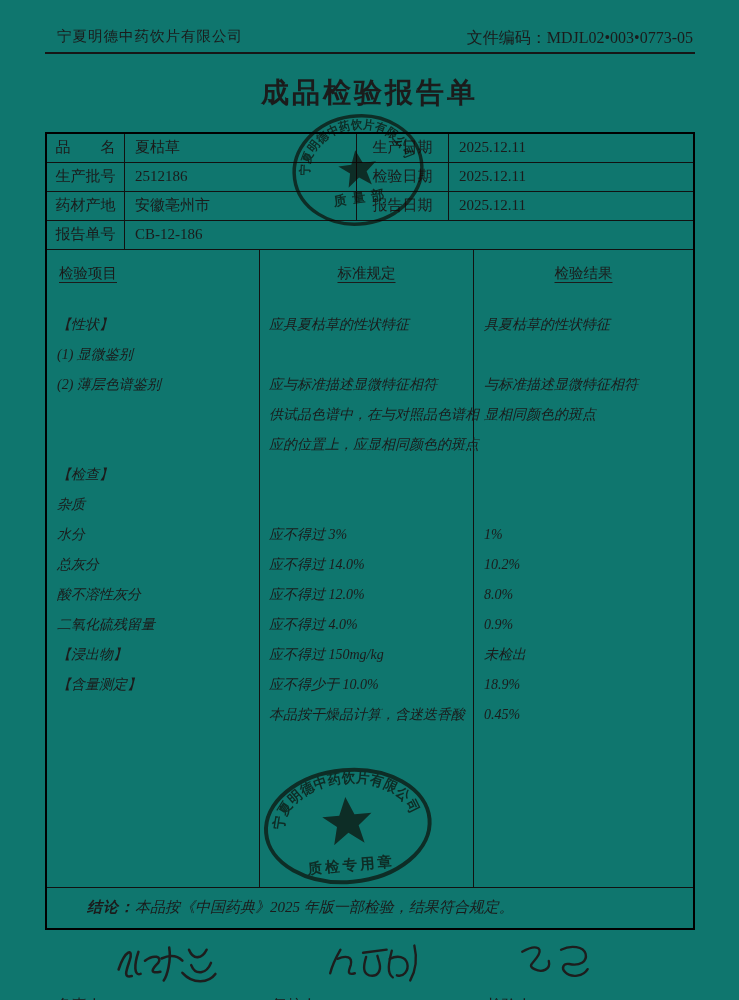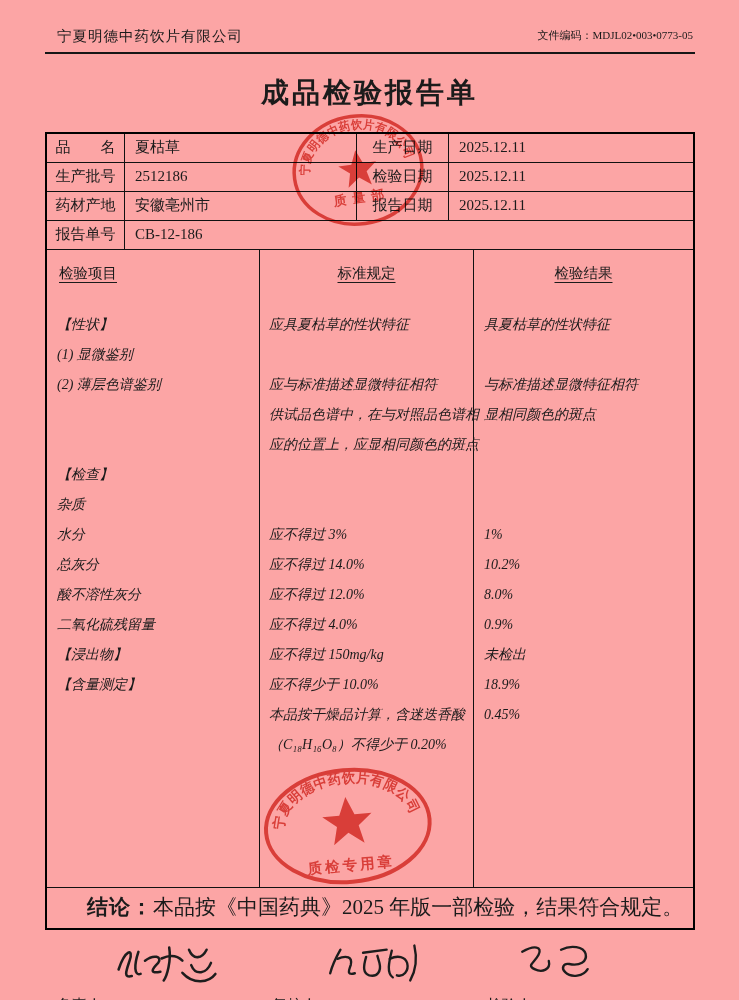--- a/index.html
+++ b/index.html
@@ -2,25 +2,25 @@
 <html><head>
 <meta charset="utf-8">
 <style>
   * { margin:0; padding:0; box-sizing:border-box; }
   html,body { background:#ffffff; }
   body {
     width:739px; height:1000px; position:relative; overflow:hidden;
     font-family:"Liberation Serif","DejaVu Serif",serif;
     color:#1b1b1b;
   }
-  .page { position:absolute; inset:0; background:#fca5a5; }
+  .page { position:absolute; inset:0; background:#0f766e; }
 
   
   .company { position:absolute; left:57px; top:27px; font-size:14.5px; letter-spacing:1px; }
-  .doccode { position:absolute; right:46px; top:28px; font-size:11px; }
+  .doccode { position:absolute; right:46px; top:28px; font-size:16px; }
   .headrule { position:absolute; left:45px; top:52px; width:650px; height:2px; background:#161616; }
 
   
   .title { position:absolute; left:0; top:74px; width:100%; text-align:center;
            font-size:28px; font-weight:bold; letter-spacing:3px; }
 
   
   .doc-table { position:absolute; left:45px; top:132px; width:650px; border:2px solid #000000; }
   .info-row { display:flex; height:29px; border-bottom:1.5px solid #111; font-size:15px; }
   .info-row .cell { height:100%; line-height:26px; white-space:nowrap; }
@@ -39,21 +39,21 @@
   .col-header { height:30px; line-height:30px; text-align:center; }
   .col-header.left { text-align:left; padding-left:12px; }
   .hdr { text-decoration:underline; text-underline-offset:4px; font-size:14.5px; }
   .gap { height:22px; }
   .line { height:30px; line-height:30px; white-space:nowrap;font-style:italic; }
   .col1 .line { padding-left:10px; }
   .col2 .line { padding-left:9px; }
   .col3 .line { padding-left:10px; }
 
   
-  .conclusion-row { height:40px; line-height:38px; font-size:21px; padding-left:40px; white-space:nowrap; }
+  .conclusion-row { height:40px; line-height:38px; font-size:15px; padding-left:40px; white-space:nowrap;font-style:italic; }
   .concl-label { font-weight:bold; letter-spacing:1px; }
 
   
   .sig-label { position:absolute; font-size:15px; top:996px; }
   .sig-label.l1 { left:57px; }
   .sig-label.l2 { left:272px; }
   .sig-label.l3 { left:487px; }
   .sig-svg { position:absolute; }
   .sig1 { left:112px; top:936px; }
   .sig2 { left:322px; top:934px; }
@@ -136,21 +136,20 @@
         <div class="line">应的位置上，应显相同颜色的斑点</div>
         <div class="line"></div>
         <div class="line"></div>
         <div class="line">应不得过 3%</div>
         <div class="line">应不得过 14.0%</div>
         <div class="line">应不得过 12.0%</div>
         <div class="line">应不得过 4.0%</div>
         <div class="line">应不得过 150mg/kg</div>
         <div class="line">应不得少于 10.0%</div>
         <div class="line">本品按干燥品计算，含迷迭香酸</div>
-        <div class="line">（C₁₈H₁₆O₈）不得少于 0.20%</div>
       </div>
 
       <div class="col col3">
         <div class="col-header"><span class="hdr">检验结果</span></div>
         <div class="gap"></div>
         <div class="line">具夏枯草的性状特征</div>
         <div class="line"></div>
         <div class="line">与标准描述显微特征相符</div>
         <div class="line">显相同颜色的斑点</div>
         <div class="line"></div>

